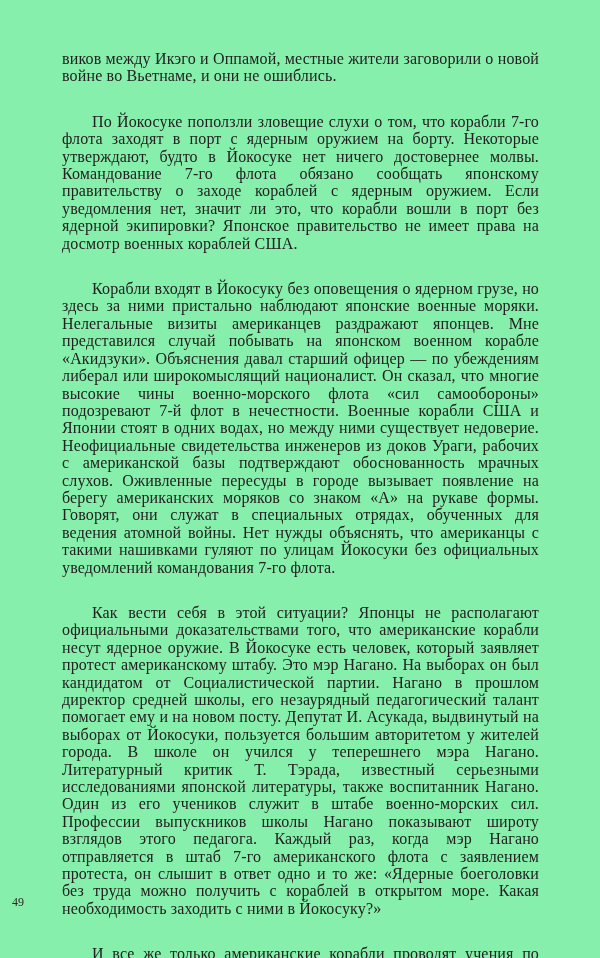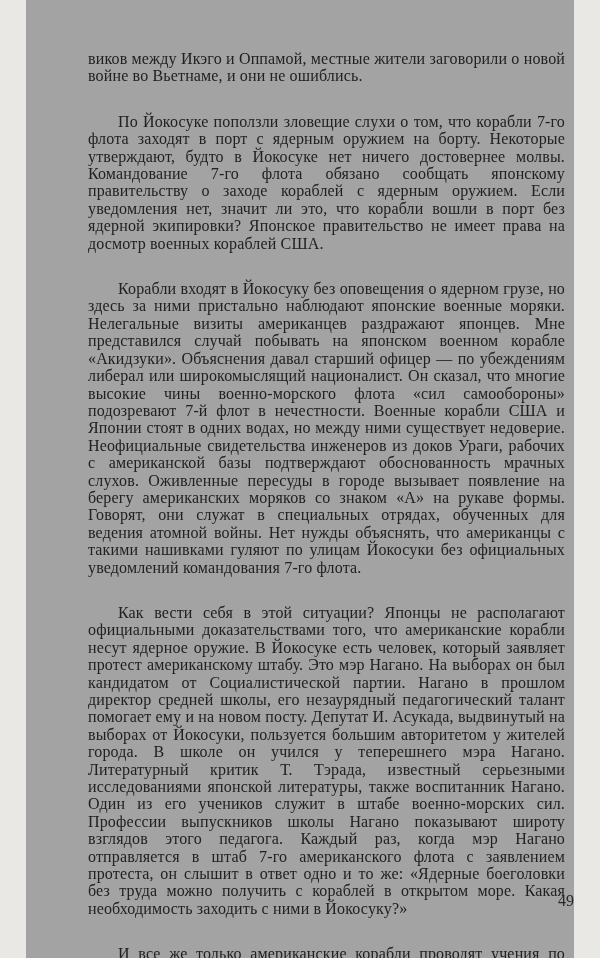--- a/index.html
+++ b/index.html
@@ -2,24 +2,24 @@
 <html lang="ru"><head>
 <meta charset="utf-8">
 <style>
   html, body {
     margin: 0;
     padding: 0;
     background: #e9e8e4;
   }
   .page {
     position: relative;
-    width: 548px;
+    width: 600px;
     height: 958px;
     margin: 0 auto;
-    background: #a3a3a3;
+    background: #86efac;
     color: #222120;
     font-family: "Liberation Serif", "DejaVu Serif", serif;
     overflow: hidden;
     box-sizing: border-box;
   }
   .text-block {
     position: absolute;
     top: 50px;
     left: 62px;
     width: 477px;
@@ -35,22 +35,22 @@
   }
   .para.indent {
     text-indent: 30px;
     margin-top: 28px;
   }
   .page-number {
     position: absolute;
     left: 12px;
     right: 0;
     bottom: 48px;
-    text-align: right;
-    font-size: 16px;
+    text-align: left;
+    font-size: 12px;
     color: #2a2927;
   }
 </style>
 </head>
 <body>
 
 <div class="page">
   <div class="text-block">
       <p class="para">виков между Икэго и Оппамой, местные жители заговорили о новой войне во Вьетнаме, и они не ошиблись.</p>
       <p class="para indent">По Йокосуке поползли зловещие слухи о том, что корабли 7-го флота заходят в порт с ядерным оружием на борту. Некоторые утверждают, будто в Йокосуке нет ничего достовернее молвы. Командование 7-го флота обязано сообщать японскому правительству о заходе кораблей с ядерным оружием. Если уведомления нет, значит ли это, что корабли вошли в порт без ядерной экипировки? Японское правительство не имеет права на досмотр военных кораблей США.</p>

